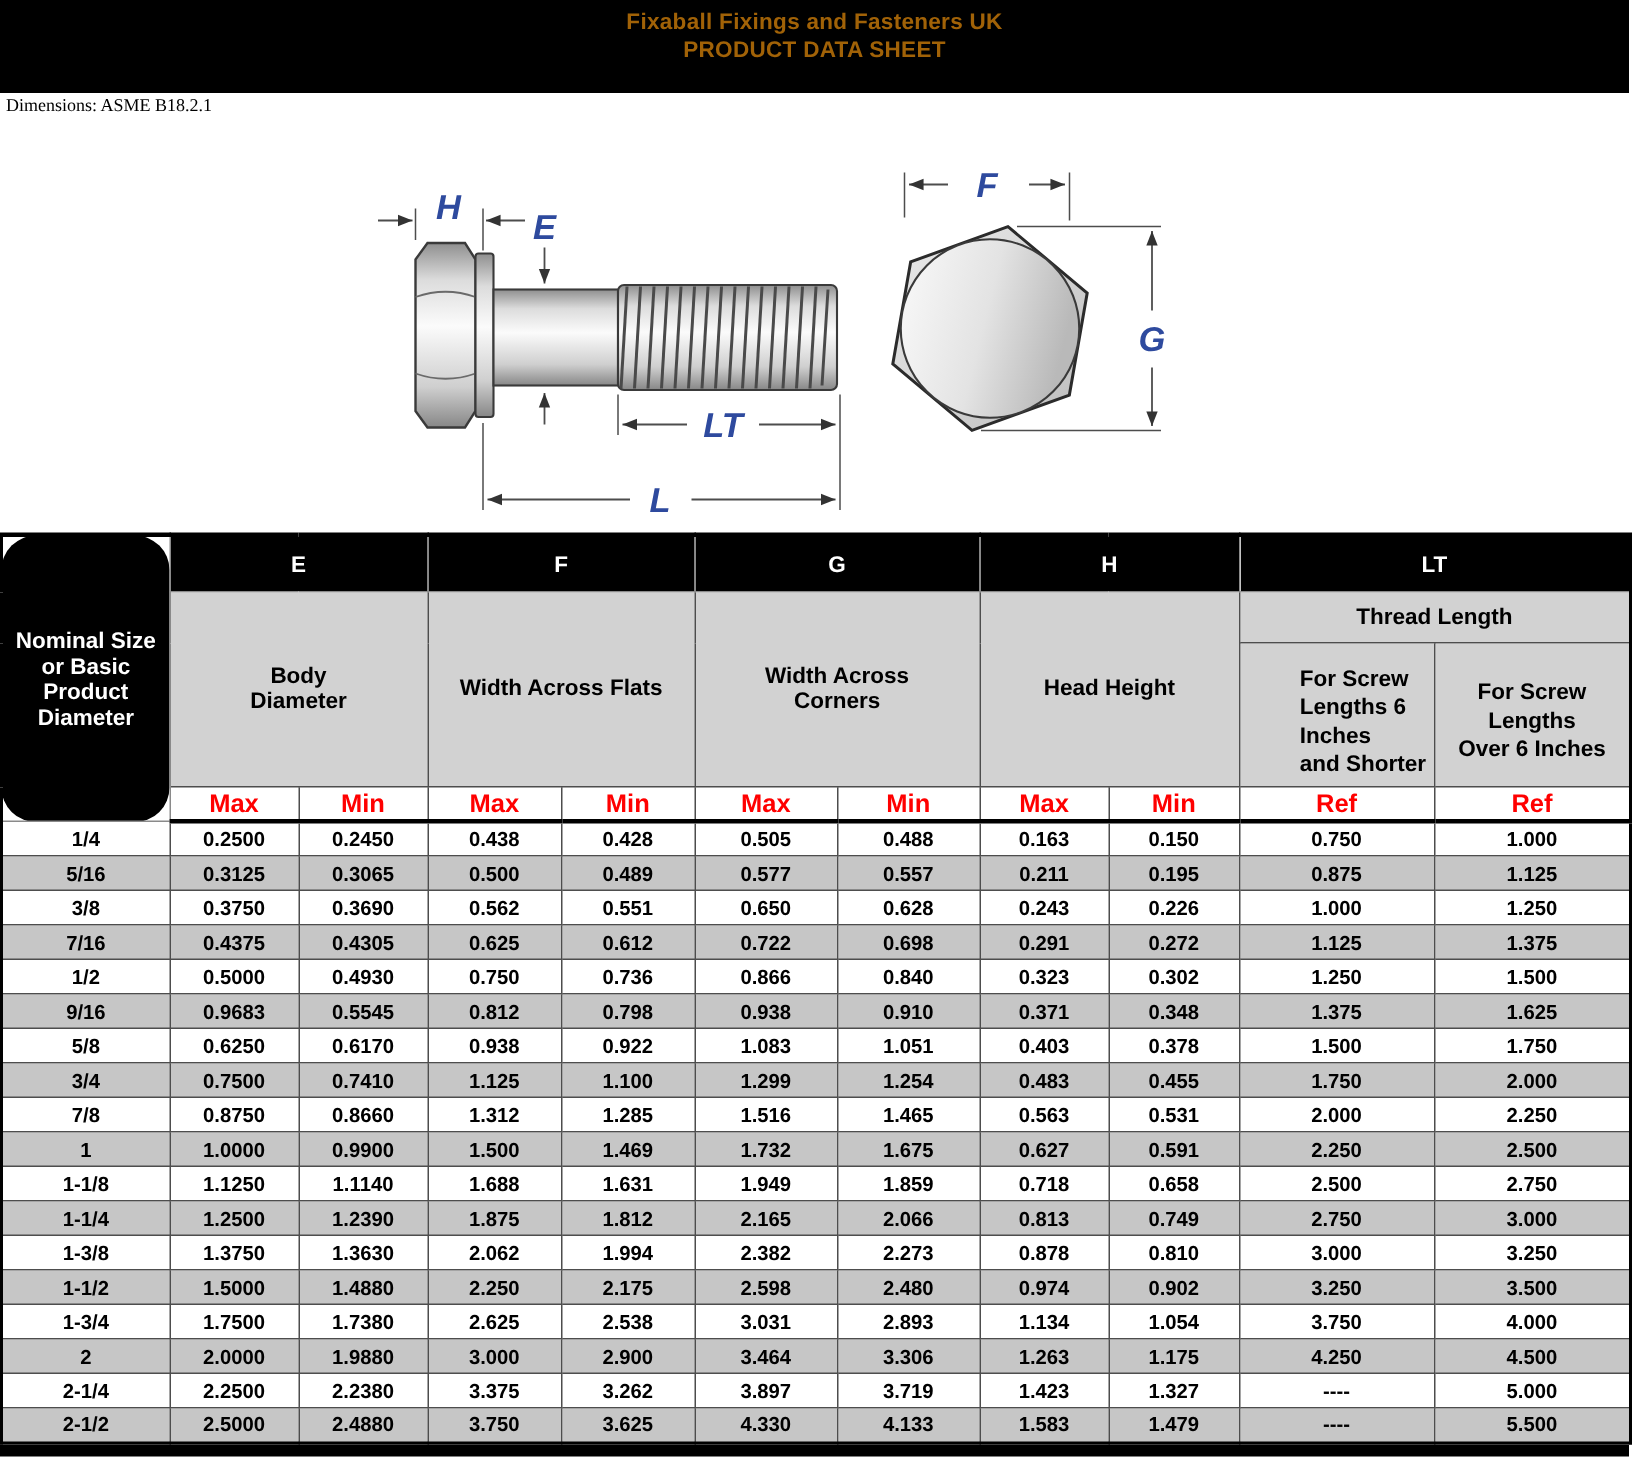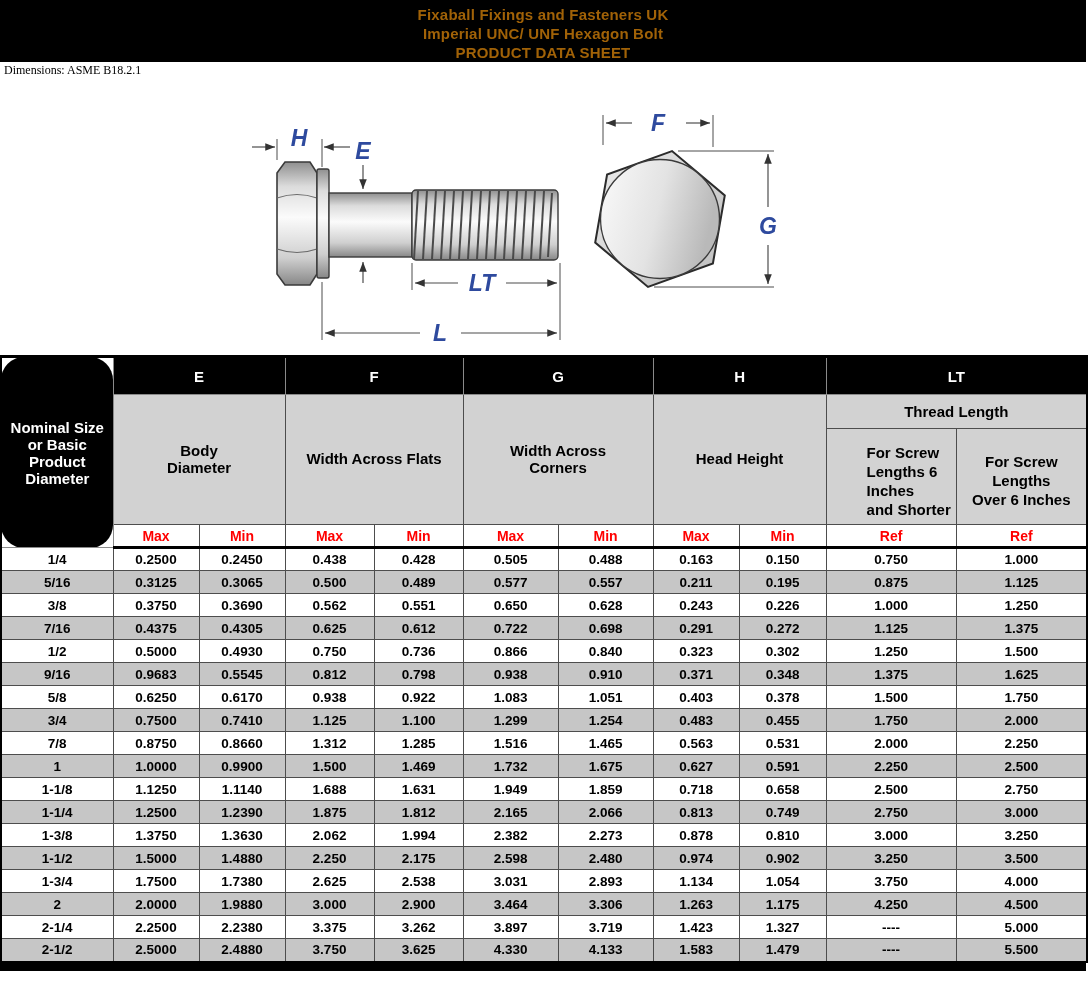--- a/index.html
+++ b/index.html
@@ -44,36 +44,35 @@
   tr.r-gray1 th, tr.r-gray2 th {
     background:#d2d2d2; font-size:15px;
   }
   tr.r-gray1 th { height:34px; }
   tr.r-gray2 th { height:96px; }
   th.glabel { vertical-align:bottom; line-height:17px; white-space:pre-line; padding-bottom:2px; }
   th.tl { vertical-align:middle; }
   th.sub { vertical-align:top; line-height:19px; white-space:pre-line; padding-top:8px; }
   th.sub.left { text-align:left; padding-left:40px; }
   tr.r-red th {
-    background:#fff; height:23px; font-size:14px; border-bottom:3px solid #000;
+    background:#fff; height:23px; font-size:17px; border-bottom:3px solid #000;
   }
   tbody td { height:23px; font-size:13.5px; background:#fff; }
   tbody tr:nth-child(even) td { background:#c6c6c6; }
   .bottom-strip { width:1086px; height:8px; background:#000; }
   
   .dimlabel { font-family:"Liberation Sans", sans-serif; font-weight:bold; font-style:italic; font-size:23px; }
 </style>
 </head>
 <body>
 
 <div class="page">
 
   <header class="titlebar">
     <div>Fixaball Fixings and Fasteners UK</div>
-    <div>Imperial UNC/ UNF Hexagon Bolt</div>
     <div>PRODUCT DATA SHEET</div>
   </header>
 
   <div class="dims">Dimensions: ASME B18.2.1</div>
 
   <div class="drawing">
     <svg width="1092" height="270" viewBox="0 0 1092 270">
       <defs>
         <linearGradient id="metalV" x1="0" y1="0" x2="0" y2="1">
           <stop offset="0%" stop-color="#8f8f8f"></stop>

